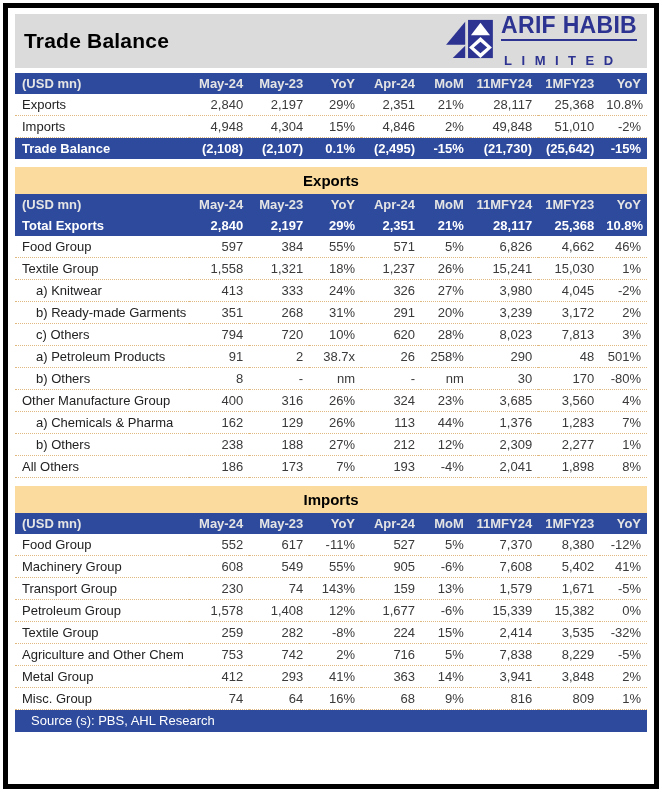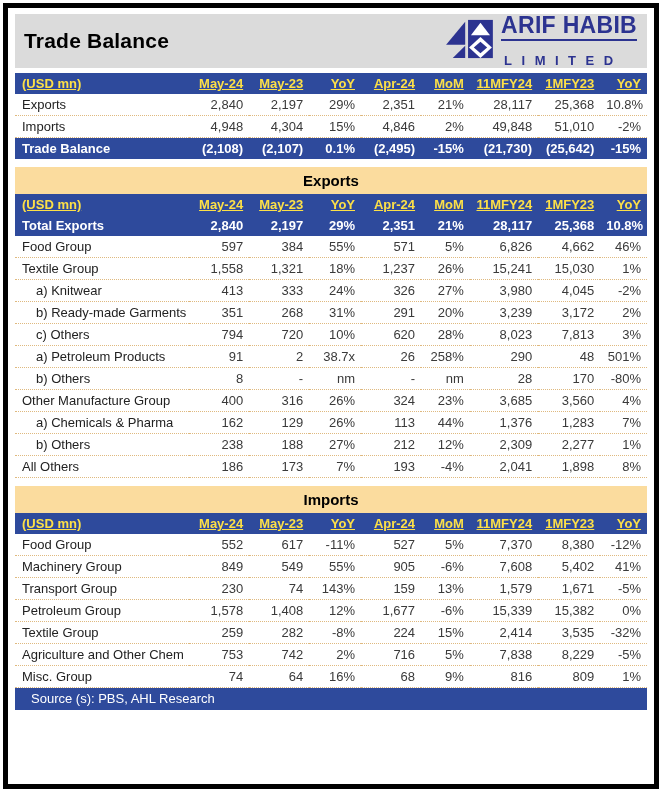--- a/index.html
+++ b/index.html
@@ -51,21 +51,21 @@
   table{
     width:100%;border-collapse:collapse;table-layout:fixed;
     font-size:13px;line-height:15px;
   }
   col.c-label{width:168px;}
   col.c-n1{width:58px;}  col.c-n2{width:58px;}  col.c-n3{width:50px;}
   col.c-n4{width:58px;}  col.c-n5{width:47px;}  col.c-n6{width:66px;}
   col.c-n7{width:60px;}  col.c-n8{width:45px;}
   th,td{padding:3px 6px;overflow:hidden;white-space:nowrap;}
   thead th{
-    background:var(--blue);color:#fde047;font-weight:bold;text-align:right;text-decoration:underline;
+    background:var(--blue);color:#e5e5e5;font-weight:bold;text-align:right;
   }
   thead th.label{text-align:left;padding-left:7px;}
   tbody td.num{text-align:right;color:var(--ink);}
   tbody td.label{text-align:left;color:#222;padding-left:7px;}
   tbody td.label.subindent{padding-left:21px;margin-top:48px;}
   tbody tr.normal td, tbody tr.sub td{
     background:#fff;border-bottom:1px dotted var(--dot);
   }
   tbody tr.total td{
     background:var(--blue);color:#fff;font-weight:bold;border-bottom:none;
@@ -276,21 +276,21 @@
           <td class="num">48</td>
           <td class="num">501%</td>
         </tr>
         <tr class="sub">
           <td class="label subindent">b) Others</td>
           <td class="num">8</td>
           <td class="num">-</td>
           <td class="num">nm</td>
           <td class="num">-</td>
           <td class="num">nm</td>
-          <td class="num">28</td>
+          <td class="num">30</td>
           <td class="num">170</td>
           <td class="num">-80%</td>
         </tr>
         <tr class="normal">
           <td class="label">Other Manufacture Group</td>
           <td class="num">400</td>
           <td class="num">316</td>
           <td class="num">26%</td>
           <td class="num">324</td>
           <td class="num">23%</td>
@@ -369,21 +369,21 @@
           <td class="num">617</td>
           <td class="num">-11%</td>
           <td class="num">527</td>
           <td class="num">5%</td>
           <td class="num">7,370</td>
           <td class="num">8,380</td>
           <td class="num">-12%</td>
         </tr>
         <tr class="normal">
           <td class="label">Machinery Group</td>
-          <td class="num">849</td>
+          <td class="num">608</td>
           <td class="num">549</td>
           <td class="num">55%</td>
           <td class="num">905</td>
           <td class="num">-6%</td>
           <td class="num">7,608</td>
           <td class="num">5,402</td>
           <td class="num">41%</td>
         </tr>
         <tr class="normal">
           <td class="label">Transport Group</td>
@@ -423,20 +423,31 @@
           <td class="num">753</td>
           <td class="num">742</td>
           <td class="num">2%</td>
           <td class="num">716</td>
           <td class="num">5%</td>
           <td class="num">7,838</td>
           <td class="num">8,229</td>
           <td class="num">-5%</td>
         </tr>
         <tr class="normal">
+          <td class="label">Metal Group</td>
+          <td class="num">412</td>
+          <td class="num">293</td>
+          <td class="num">41%</td>
+          <td class="num">363</td>
+          <td class="num">14%</td>
+          <td class="num">3,941</td>
+          <td class="num">3,848</td>
+          <td class="num">2%</td>
+        </tr>
+        <tr class="normal">
           <td class="label">Misc. Group</td>
           <td class="num">74</td>
           <td class="num">64</td>
           <td class="num">16%</td>
           <td class="num">68</td>
           <td class="num">9%</td>
           <td class="num">816</td>
           <td class="num">809</td>
           <td class="num">1%</td>
         </tr>

